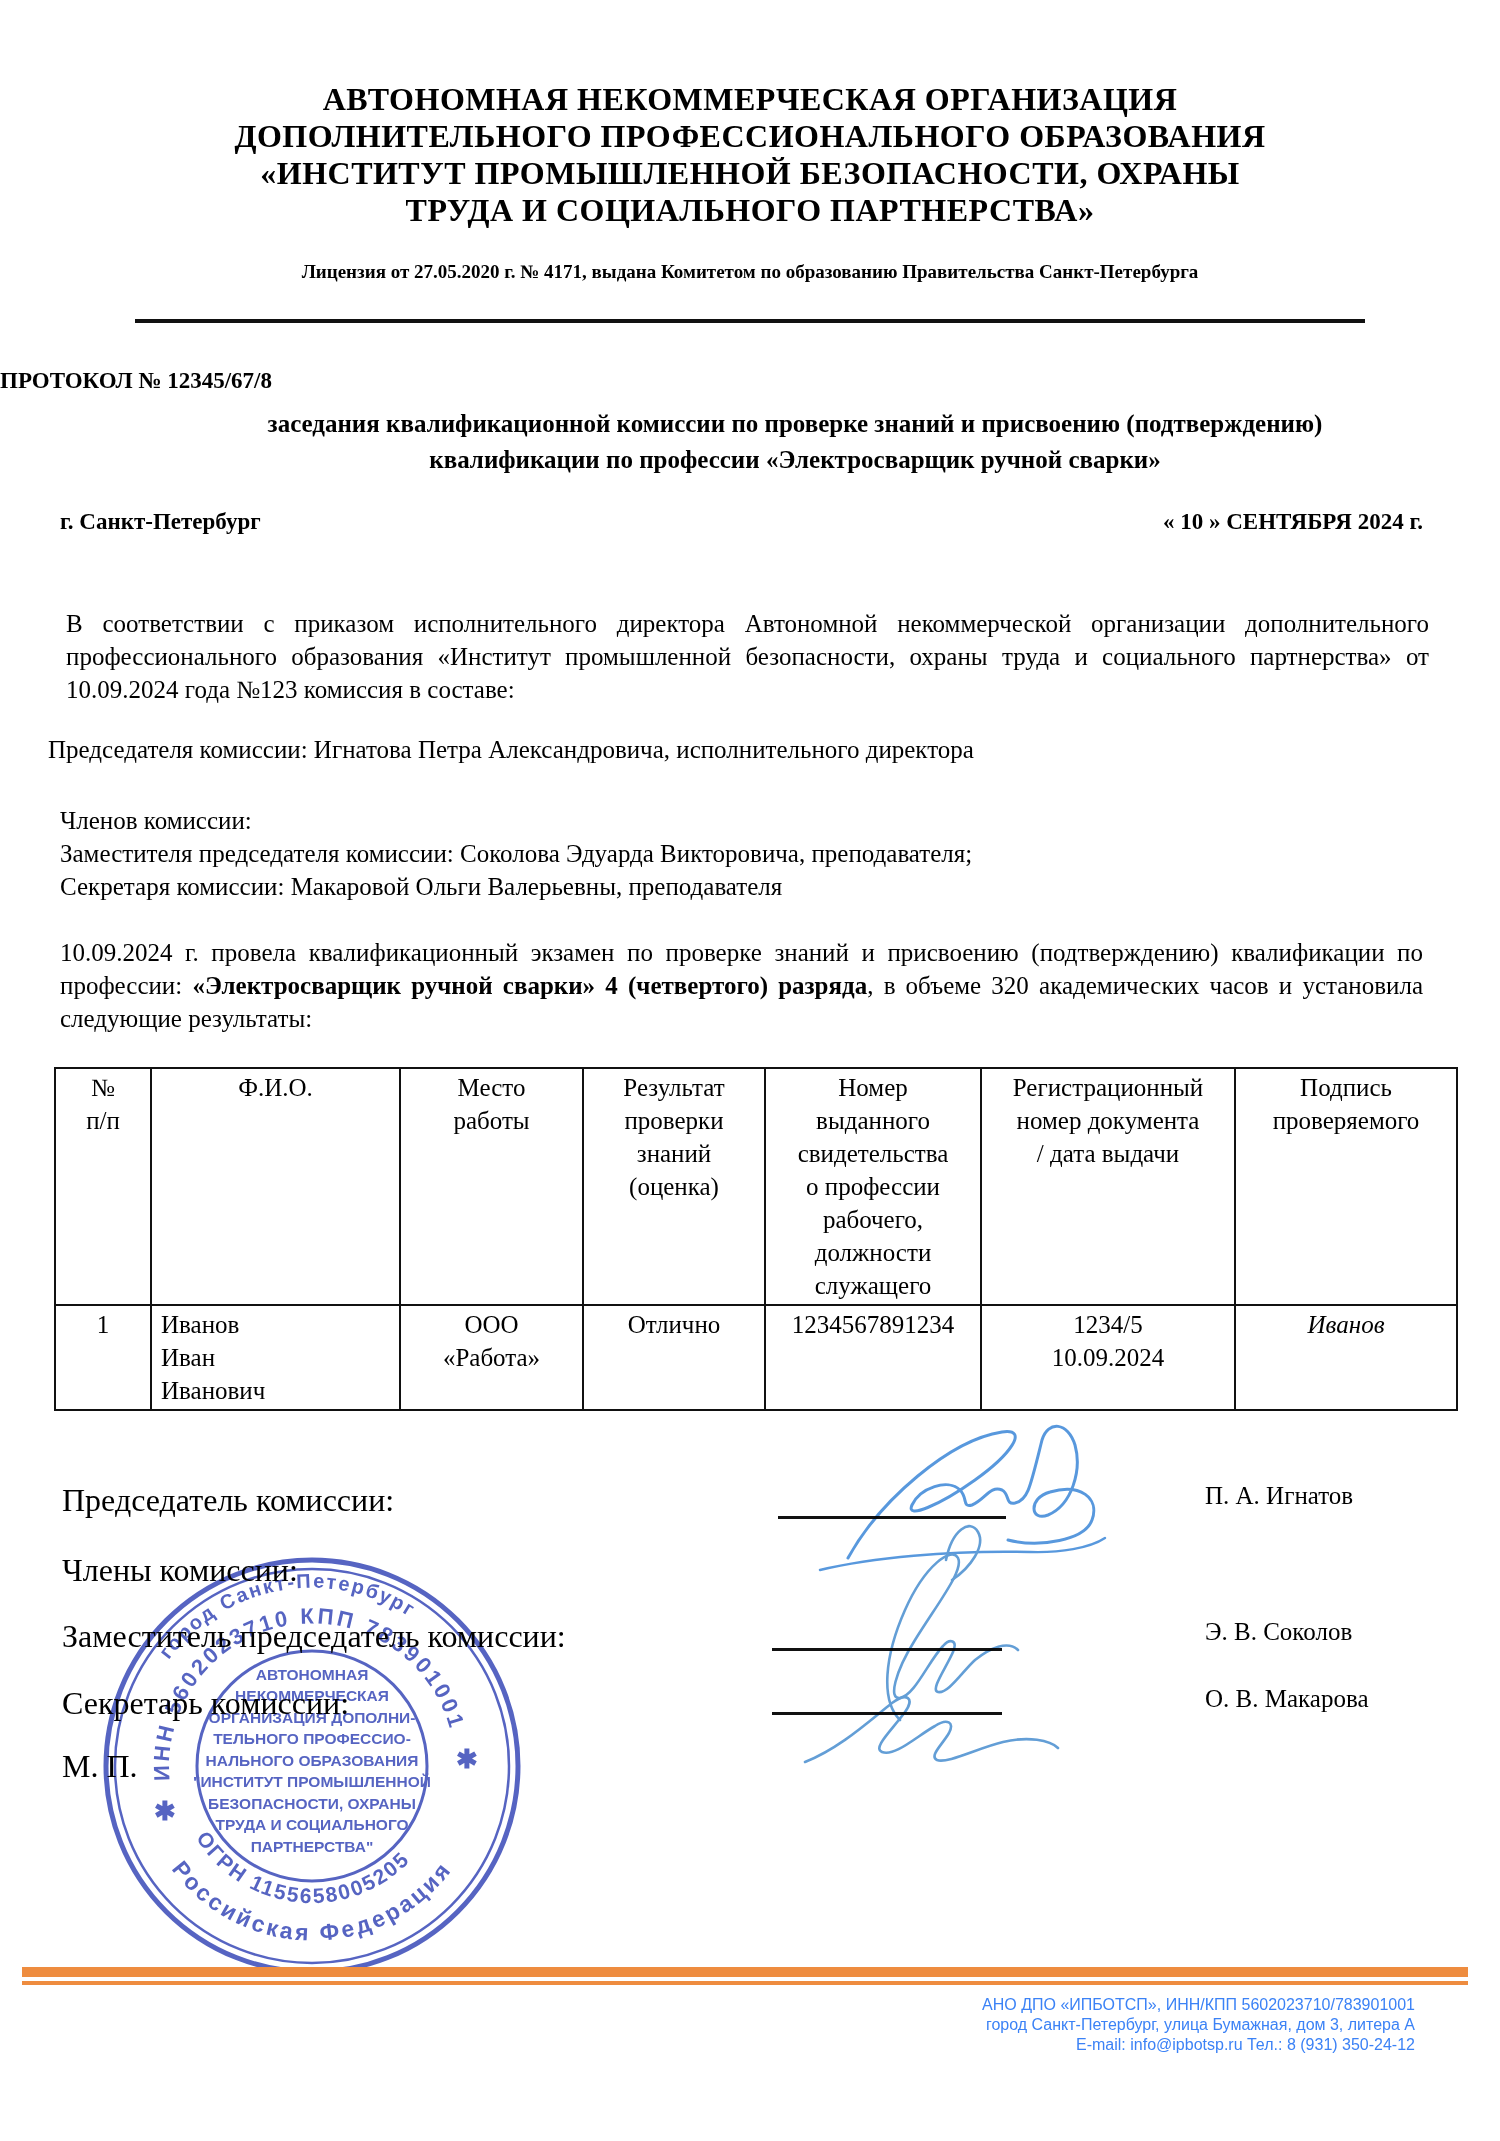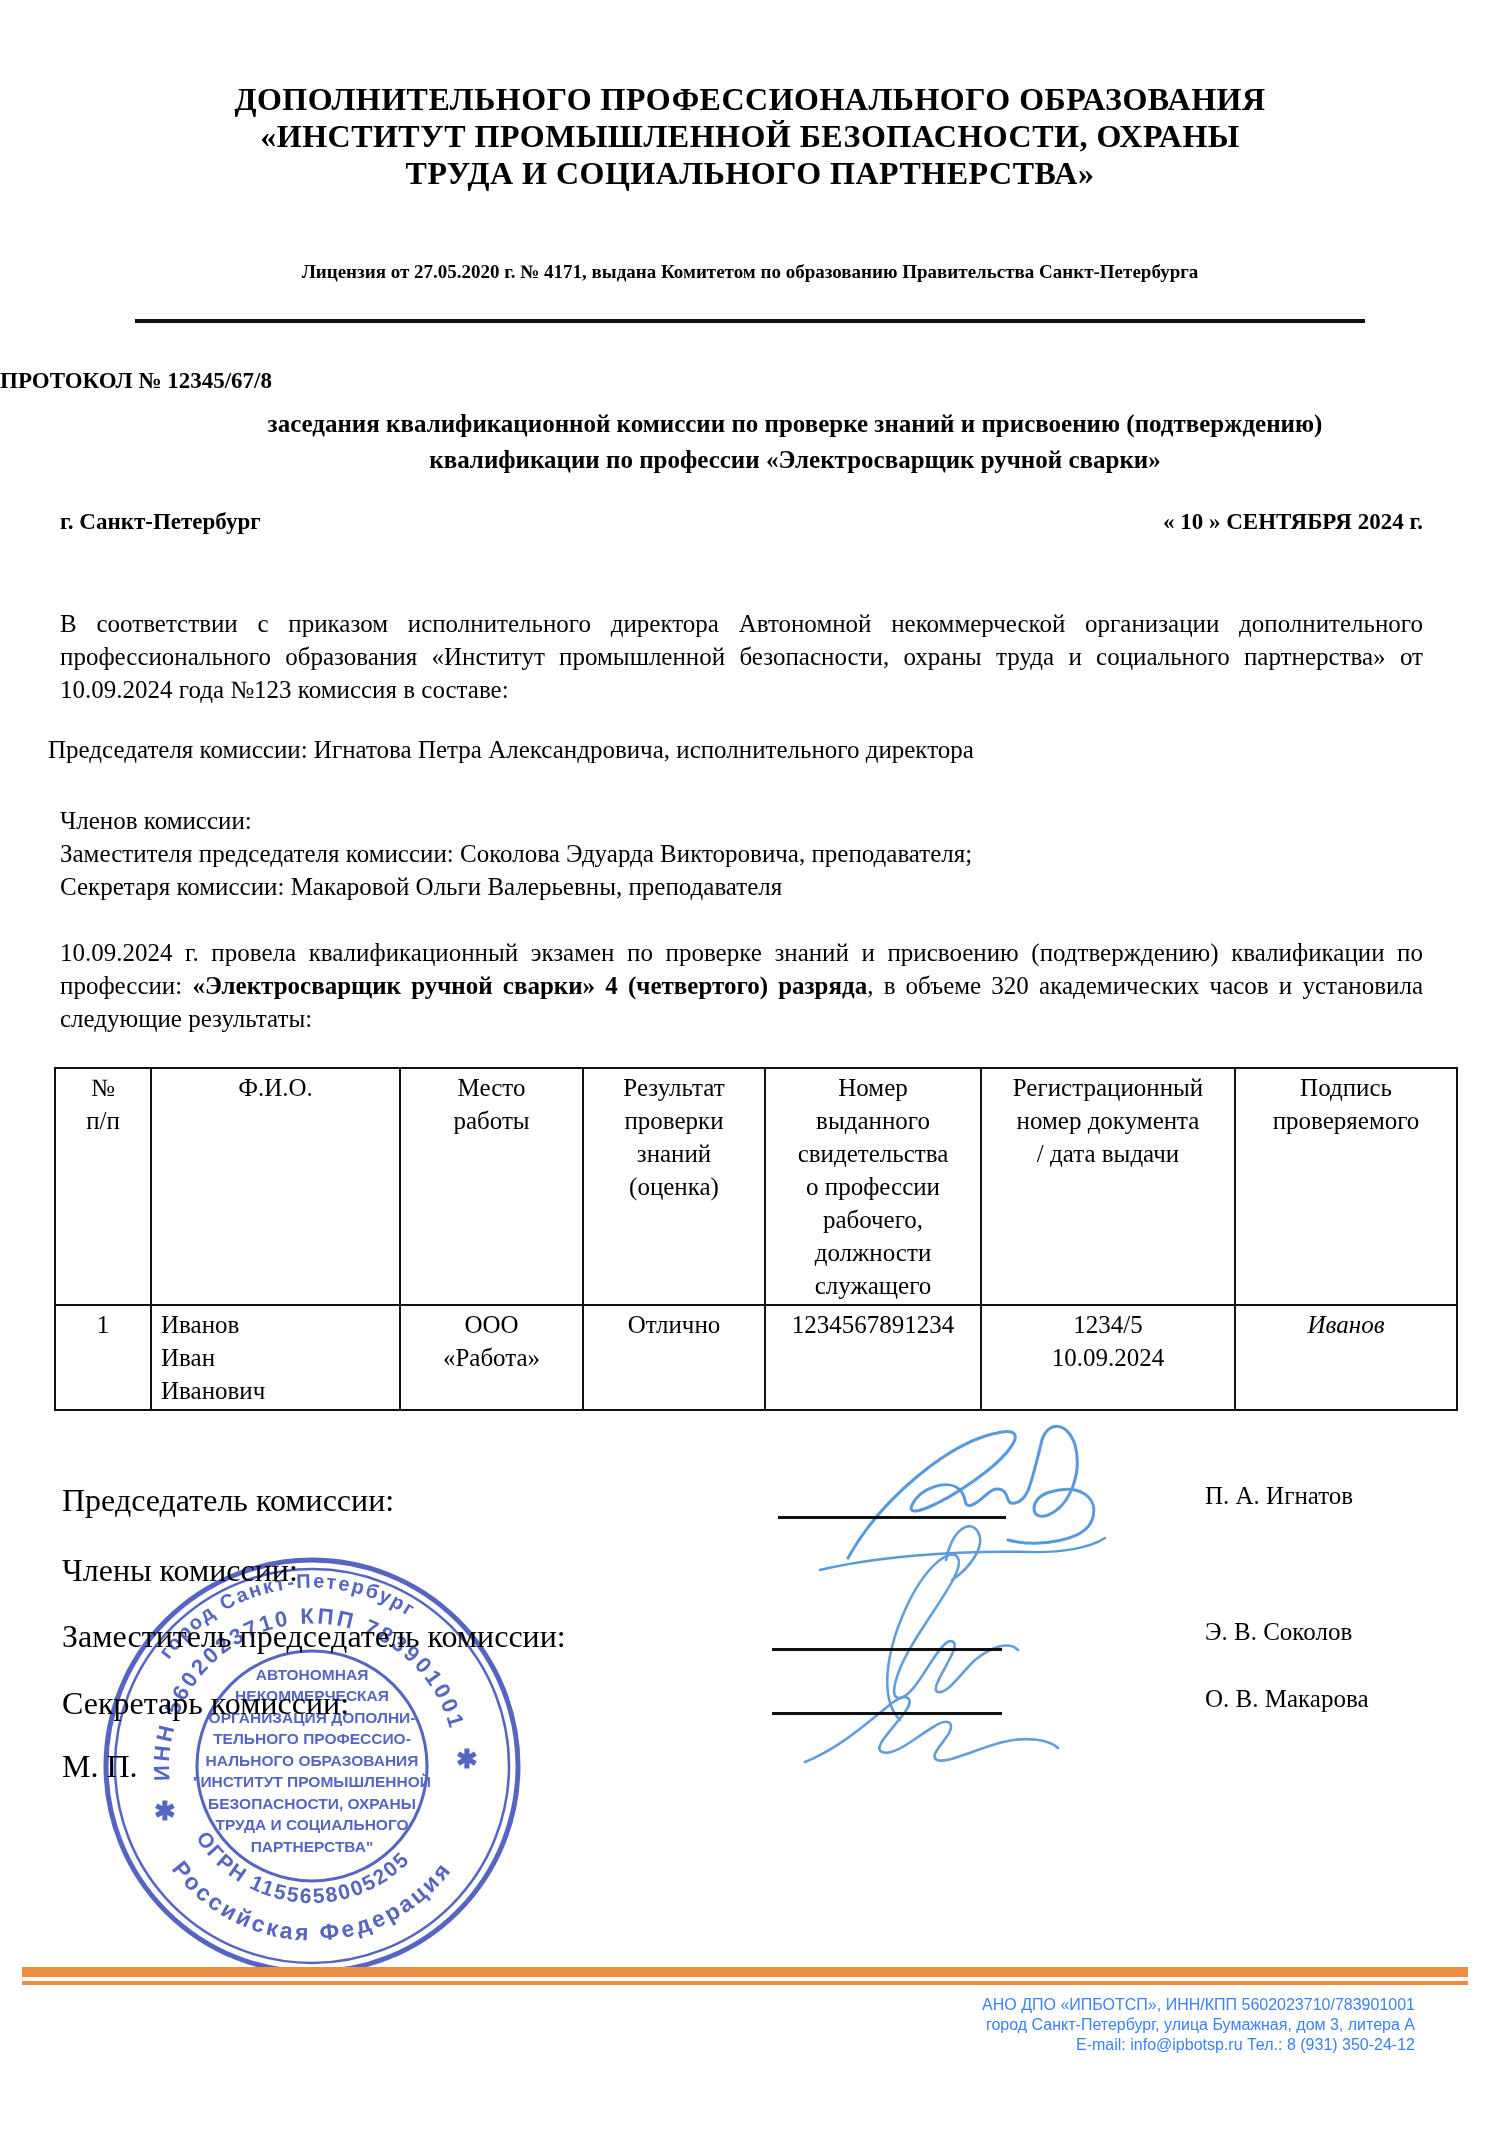--- a/index.html
+++ b/index.html
@@ -11,21 +11,21 @@
               font-size:32px;line-height:37px;letter-spacing:.5px;}
   .license{top:260px;left:0;width:100%;text-align:center;font-weight:bold;
            font-size:19px;line-height:23px;}
   .divider{top:319px;left:135px;width:1230px;height:4px;background:#111;}
   .doc-title{top:368px;left:0;width:100%;font-weight:bold;font-size:23px;}
   .subtitle{top:406px;left:0;width:100%;text-align:center;font-weight:bold;
             font-size:25px;line-height:36px;padding-left:45px;}
   .cityrow{top:509px;left:60px;width:1363px;font-weight:bold;font-size:23px;
            display:flex;justify-content:space-between;}
   .para{left:60px;width:1363px;font-size:25px;line-height:33px;text-align:justify;}
-  .p1{top:607px;}
+  .p1{top:607px;margin-left:6px;}
   .chairman{top:736px;left:48px;width:1400px;font-size:25px;}
   .members{top:804px;left:60px;width:1400px;font-size:25px;line-height:33px;}
   .p2{top:936px;}
 
   table.results{position:absolute;top:1067px;left:54px;width:1402px;
                 border-collapse:collapse;font-size:25px;table-layout:fixed;}
   .results th,.results td{border:2px solid #111;padding:2px 6px;vertical-align:top;
                 text-align:center;white-space:pre-line;line-height:33px;font-weight:normal;}
   .results thead tr{height:233px;}
   .results tbody tr{height:98px;}
@@ -48,20 +48,21 @@
   .stamp-center{font-family:"Liberation Sans",sans-serif;font-weight:bold;font-size:15.5px;
                 fill:#4353bb;text-anchor:middle;}
   .ring-text{font-family:"Liberation Sans",sans-serif;font-weight:bold;fill:#4353bb;}
 </style>
 </head>
 <body>
 
 <div class="page">
 
   <div class="abs org-header">
+    <div>АВТОНОМНАЯ НЕКОММЕРЧЕСКАЯ ОРГАНИЗАЦИЯ</div>
     <div>ДОПОЛНИТЕЛЬНОГО ПРОФЕССИОНАЛЬНОГО ОБРАЗОВАНИЯ</div>
     <div>«ИНСТИТУТ ПРОМЫШЛЕННОЙ БЕЗОПАСНОСТИ, ОХРАНЫ</div>
     <div>ТРУДА И СОЦИАЛЬНОГО ПАРТНЕРСТВА»</div>
   </div>
 
   <div class="abs license">
     <div>Лицензия от 27.05.2020 г. № 4171, выдана Комитетом по образованию Правительства Санкт-Петербурга</div>
   </div>
 
   <div class="abs divider"></div>

